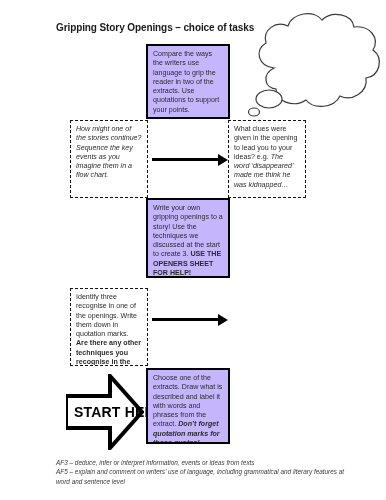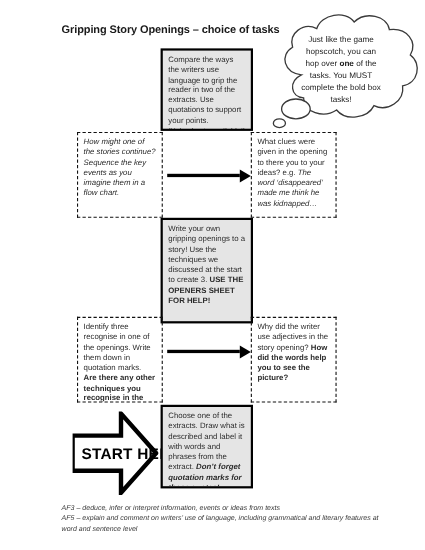--- a/index.html
+++ b/index.html
@@ -41,35 +41,35 @@
     font-size: 7.1px;
     line-height: 9.3px;
     color: #2b2b2b;
     overflow: hidden;
   }
   .box.dashed {
     border: 1.5px dashed #111111;
   }
   .box.solid {
     border: 2.2px solid #000000;
-    background: #e5e5e5;
+    background: #c4b5fd;
   }
   .box p {
     margin: 0;
   }
   .b    { font-weight: bold; }
   .i    { font-style: italic; }
   .bi   { font-weight: bold; font-style: italic; }
   .tiny-b { font-weight: bold; font-size: 6.3px; }
 
   
   #box-compare  { left: 146px; top: 44px;  width: 84px;  height: 75px; }
   #box-continue { left: 70px;  top: 120px; width: 78px;  height: 78px; font-style: italic; }
   #box-clues    { left: 228px; top: 120px; width: 78px;  height: 78px; }
-  #box-write    { left: 146px; top: 198px; width: 84px;  height: 96px; }
+  #box-write    { left: 146px; top: 198px; width: 84px;  height: 80px; }
   #box-identify { left: 70px;  top: 288px; width: 78px;  height: 78px; }
   #box-why      { left: 228px; top: 288px; width: 78px;  height: 78px; }
   #box-choose   { left: 146px; top: 368px; width: 84px;  height: 76px; }
 
   
   .arrow-h {
     position: absolute;
     height: 0;
   }
   .arrow-h .shaft {
@@ -169,63 +169,52 @@
                  C146,52 142,70 128,72
                  C130,86 114,96 102,90
                  C96,102 76,104 68,94
                  C56,102 38,96 38,83
                  C26,82 24,68 36,62 Z"></path>
         <ellipse cx="31" cy="93" rx="13" ry="9"></ellipse>
         <ellipse cx="16" cy="106" rx="5.5" ry="4"></ellipse>
       </g>
     </svg>
   </div>
-  <div id="bubble-text">
-    <span>Just like the game</span><br>
-    <span>hopscotch, you can</span><br>
-    <span>hop over </span><span class="b">one</span><span> of the</span><br>
-    <span>tasks. You MUST</span><br>
-    <span>complete the bold box</span><br>
-    <span>tasks!</span>
-  </div>
 
   <div class="box solid" id="box-compare">
     <p>Compare the ways the writers use language to grip the reader in two of the extracts. Use quotations to support your points.</p>
     <p class="tiny-b">(Help sheets available!)</p>
   </div>
 
   <div class="box dashed" id="box-continue">
     <p>How might one of the stories continue? Sequence the key events as you imagine them in a flow chart.</p>
   </div>
 
   <div class="arrow-h" id="arrow-row1">
     <div class="shaft"></div>
       <div class="head"></div>
   </div>
 
   <div class="box dashed" id="box-clues">
-    <p><span>What clues were given in the opening to there you to your ideas? e.g. </span><span class="i">The word ‘disappeared’ made me think he was kidnapped…</span></p>
+    <p><span>What clues were given in the opening to lead you to your ideas? e.g. </span><span class="i">The word ‘disappeared’ made me think he was kidnapped…</span></p>
   </div>
 
   <div class="box solid" id="box-write">
     <p><span>Write your own gripping openings to a story! Use the techniques we discussed at the start to create 3.</span> <span class="b">USE THE OPENERS SHEET FOR HELP!</span></p>
   </div>
 
   <div class="box dashed" id="box-identify">
     <p><span>Identify three recognise in one of the openings. Write them down in quotation marks. </span><span class="b">Are there any other techniques you recognise in the extracts? Quote them too! (Simile?)</span></p>
   </div>
 
   <div class="arrow-h" id="arrow-row3">
     <div class="shaft"></div>
       <div class="head"></div>
   </div>
 
-  <div class="box dashed" id="box-why">
-    <p><span>Why did the writer use adjectives in the story opening? </span><span class="b">How did the words help you to see the picture?</span></p>
-  </div>
 
   <div id="start-arrow">
     <svg width="78" height="76" viewBox="0 0 78 76" xmlns="http://www.w3.org/2000/svg">
       <path d="M0,22 L44,22 L44,2 L76,38 L44,74 L44,54 L0,54 Z" fill="#ffffff" stroke="#000000" stroke-width="4" stroke-linejoin="miter"></path>
     </svg>
   </div>
   <div id="start-label">START HERE!</div>
 
   <div class="box solid" id="box-choose">
     <p><span>Choose one of the extracts. Draw what is described and label it with words and phrases from the extract. </span><span class="bi">Don’t forget quotation marks for those quotes!</span></p>

